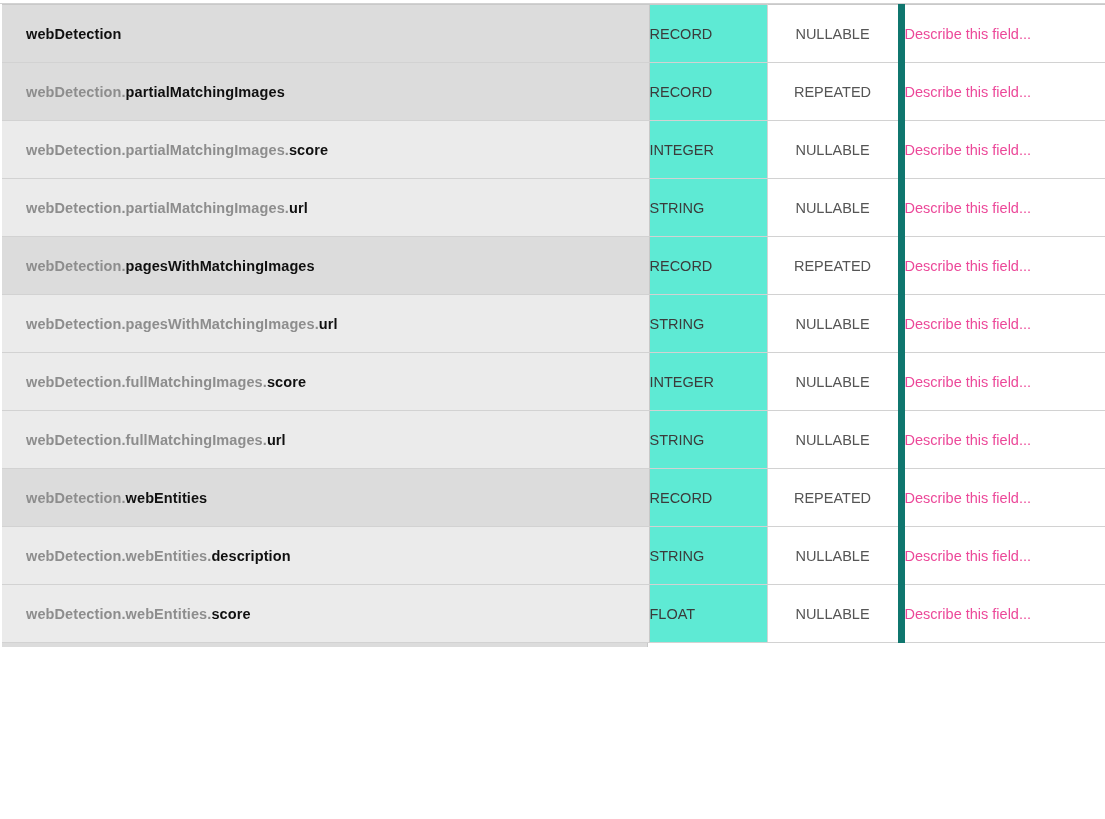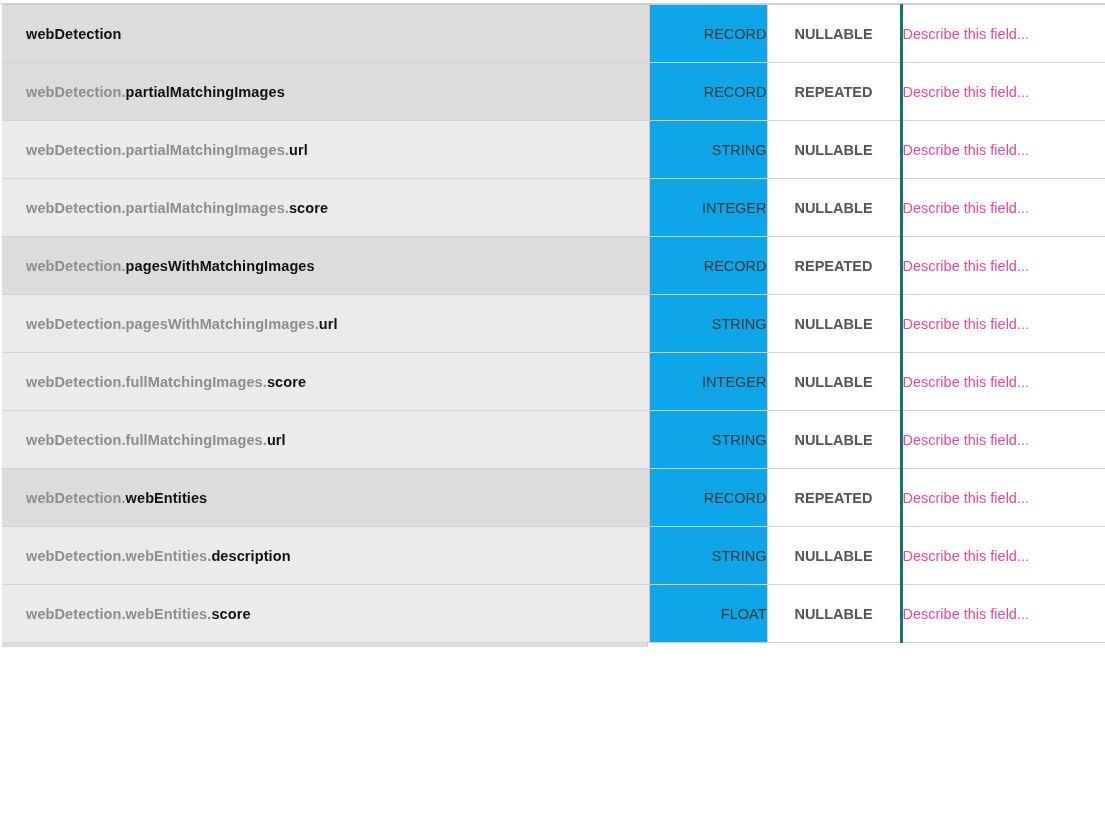--- a/index.html
+++ b/index.html
@@ -52,36 +52,36 @@
   }
   tr.lvl-record > .c-name { background: #dcdcdc; }
   tr.lvl-child  > .c-name { background: #ebebeb; }
 
   .fld-prefix { color: #8d8d8d; font-weight: bold; margin-left: 24px; }
   .fld-leaf   { color: #101010; font-weight: bold; }
 
   
   .c-type {
     width: 118px;
-    background: #0ea5e9;
+    background: #5eead4;
     color: #3b3b3b;
-    text-align: right;
+    text-align: left;
     border-right: 1px solid #d4d4d4;
     font-weight: normal;
     font-size: 15px;
   }
 
   
   .c-mode {
     width: 134px;
     background: #ffffff;
     color: #555555;
     text-align: center;
-    border-right: 3px solid #0f766e;
-    font-weight: bold;
+    border-right: 7px solid #0f766e;
+    font-weight: normal;
     font-size: 15px;
   }
 
   
   .c-desc {
     width: 205px;
     background: #ffffff;
     color: #ec4899;
     padding-left: 12px;
     font-weight: normal;
@@ -121,28 +121,28 @@
         <td class="c-mode">NULLABLE</td>
         <td class="c-desc">Describe this field...</td>
       </tr>
       <tr class="lvl-record">
         <td class="c-name"><span class="fld-prefix">webDetection.</span><span class="fld-leaf">partialMatchingImages</span></td>
         <td class="c-type">RECORD</td>
         <td class="c-mode">REPEATED</td>
         <td class="c-desc">Describe this field...</td>
       </tr>
       <tr class="lvl-child">
-        <td class="c-name"><span class="fld-prefix">webDetection.partialMatchingImages.</span><span class="fld-leaf">url</span></td>
-        <td class="c-type">STRING</td>
+        <td class="c-name"><span class="fld-prefix">webDetection.partialMatchingImages.</span><span class="fld-leaf">score</span></td>
+        <td class="c-type">INTEGER</td>
         <td class="c-mode">NULLABLE</td>
         <td class="c-desc">Describe this field...</td>
       </tr>
       <tr class="lvl-child">
-        <td class="c-name"><span class="fld-prefix">webDetection.partialMatchingImages.</span><span class="fld-leaf">score</span></td>
-        <td class="c-type">INTEGER</td>
+        <td class="c-name"><span class="fld-prefix">webDetection.partialMatchingImages.</span><span class="fld-leaf">url</span></td>
+        <td class="c-type">STRING</td>
         <td class="c-mode">NULLABLE</td>
         <td class="c-desc">Describe this field...</td>
       </tr>
       <tr class="lvl-record">
         <td class="c-name"><span class="fld-prefix">webDetection.</span><span class="fld-leaf">pagesWithMatchingImages</span></td>
         <td class="c-type">RECORD</td>
         <td class="c-mode">REPEATED</td>
         <td class="c-desc">Describe this field...</td>
       </tr>
       <tr class="lvl-child">

